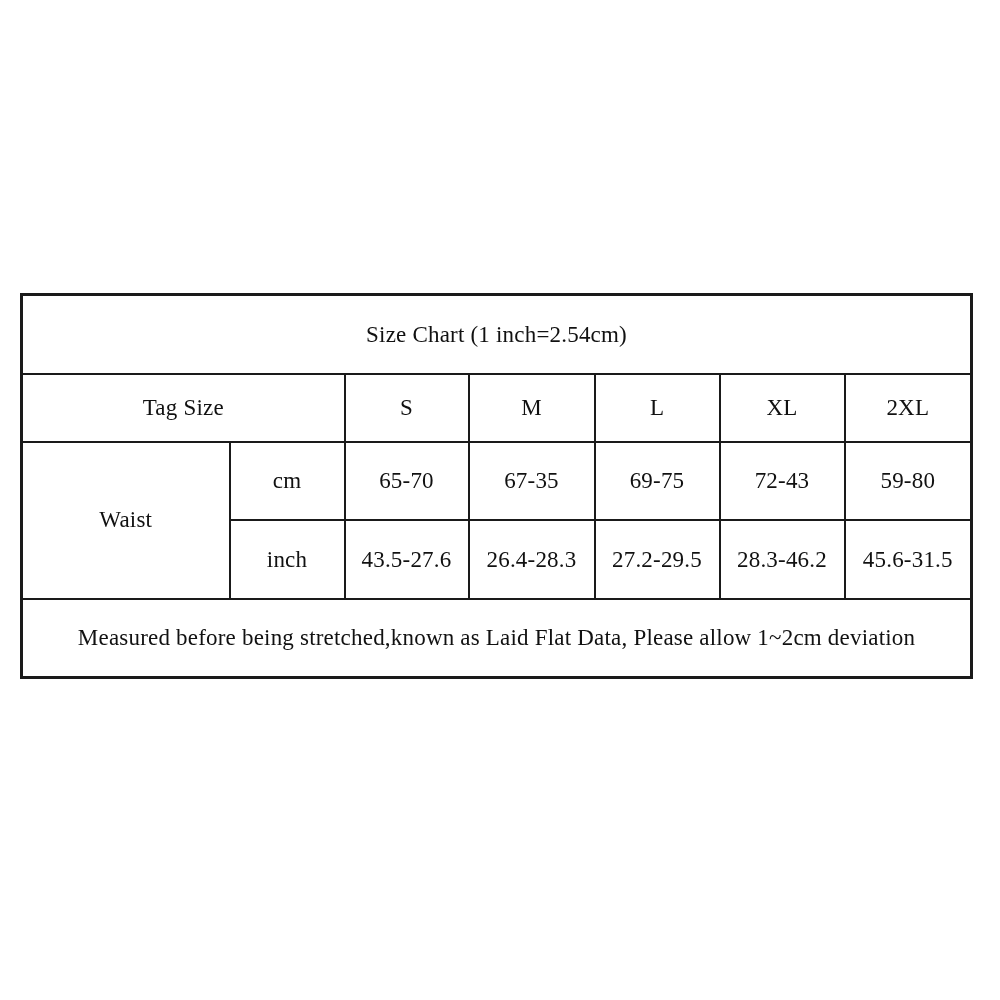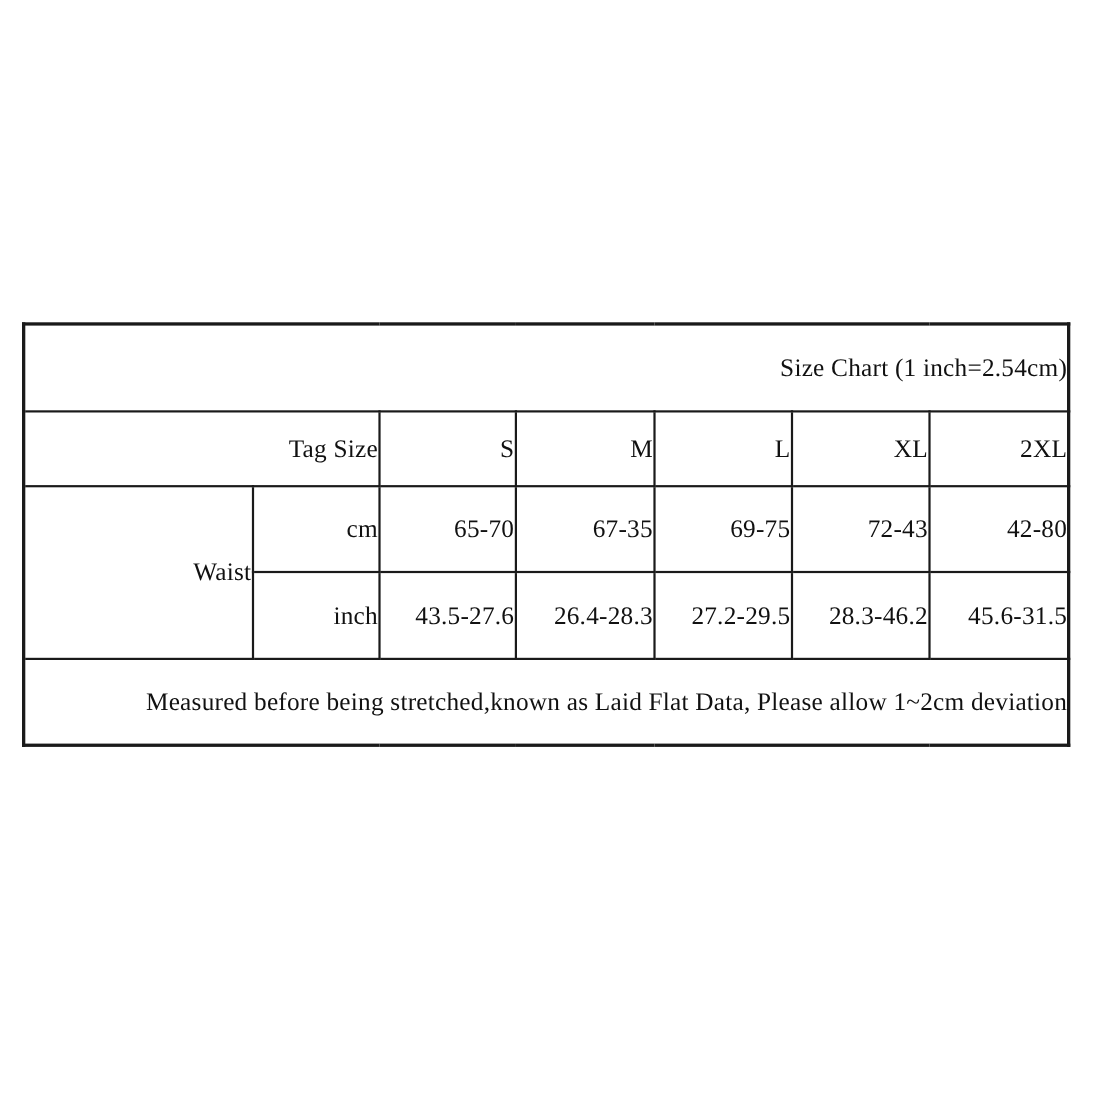--- a/index.html
+++ b/index.html
@@ -23,21 +23,21 @@
     left: 20px;
     top: 293px;
     width: 950px;
     height: 386px;
     border-collapse: collapse;
     table-layout: fixed;
     border: 3px solid #1a1a1a;
   }
   table.size-chart td {
     border: 2px solid #1a1a1a;
-    text-align: right;
+    text-align: center;
     vertical-align: middle;
     font-size: 23px;
     padding: 0;
     color: #111111;
     letter-spacing: 0.2px;
   }
   tr.r-title  { height: 78px; }
   tr.r-header { height: 66px; }
   tr.r-cm     { height: 77px; }
   tr.r-inch   { height: 77px; }
@@ -71,21 +71,21 @@
         <td>XL</td>
         <td>2XL</td>
       </tr>
       <tr class="r-cm">
         <td rowspan="2">Waist</td>
         <td>cm</td>
         <td>65-70</td>
         <td>67-35</td>
         <td>69-75</td>
         <td>72-43</td>
-        <td>42-80</td>
+        <td>59-80</td>
       </tr>
       <tr class="r-inch">
         <td>inch</td>
         <td>43.5-27.6</td>
         <td>26.4-28.3</td>
         <td>27.2-29.5</td>
         <td>28.3-46.2</td>
         <td>45.6-31.5</td>
       </tr>
       <tr class="r-note">

